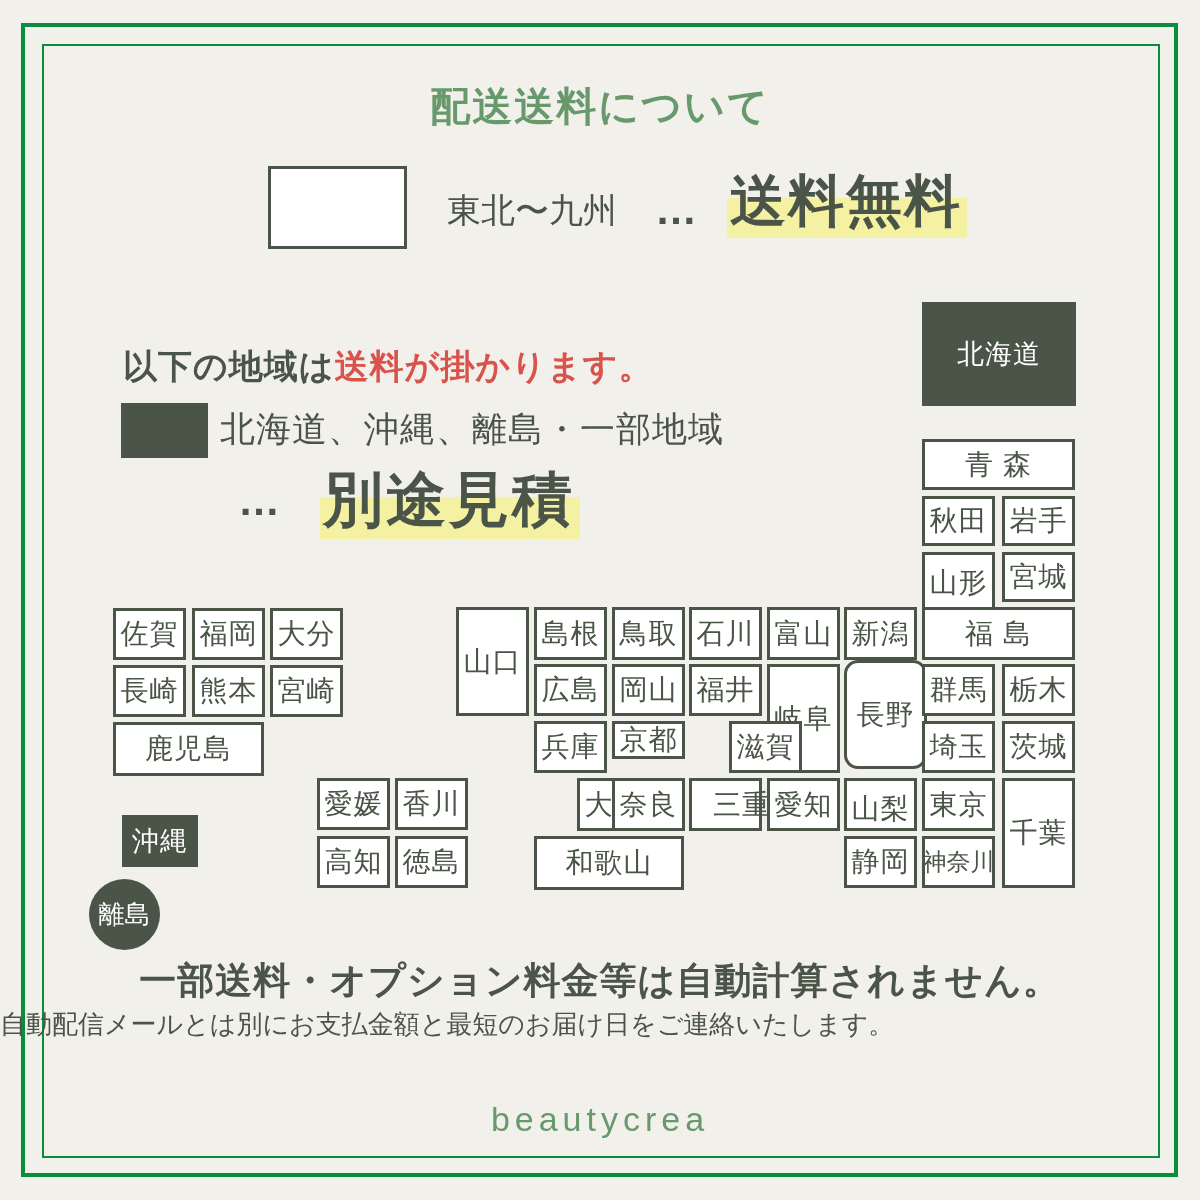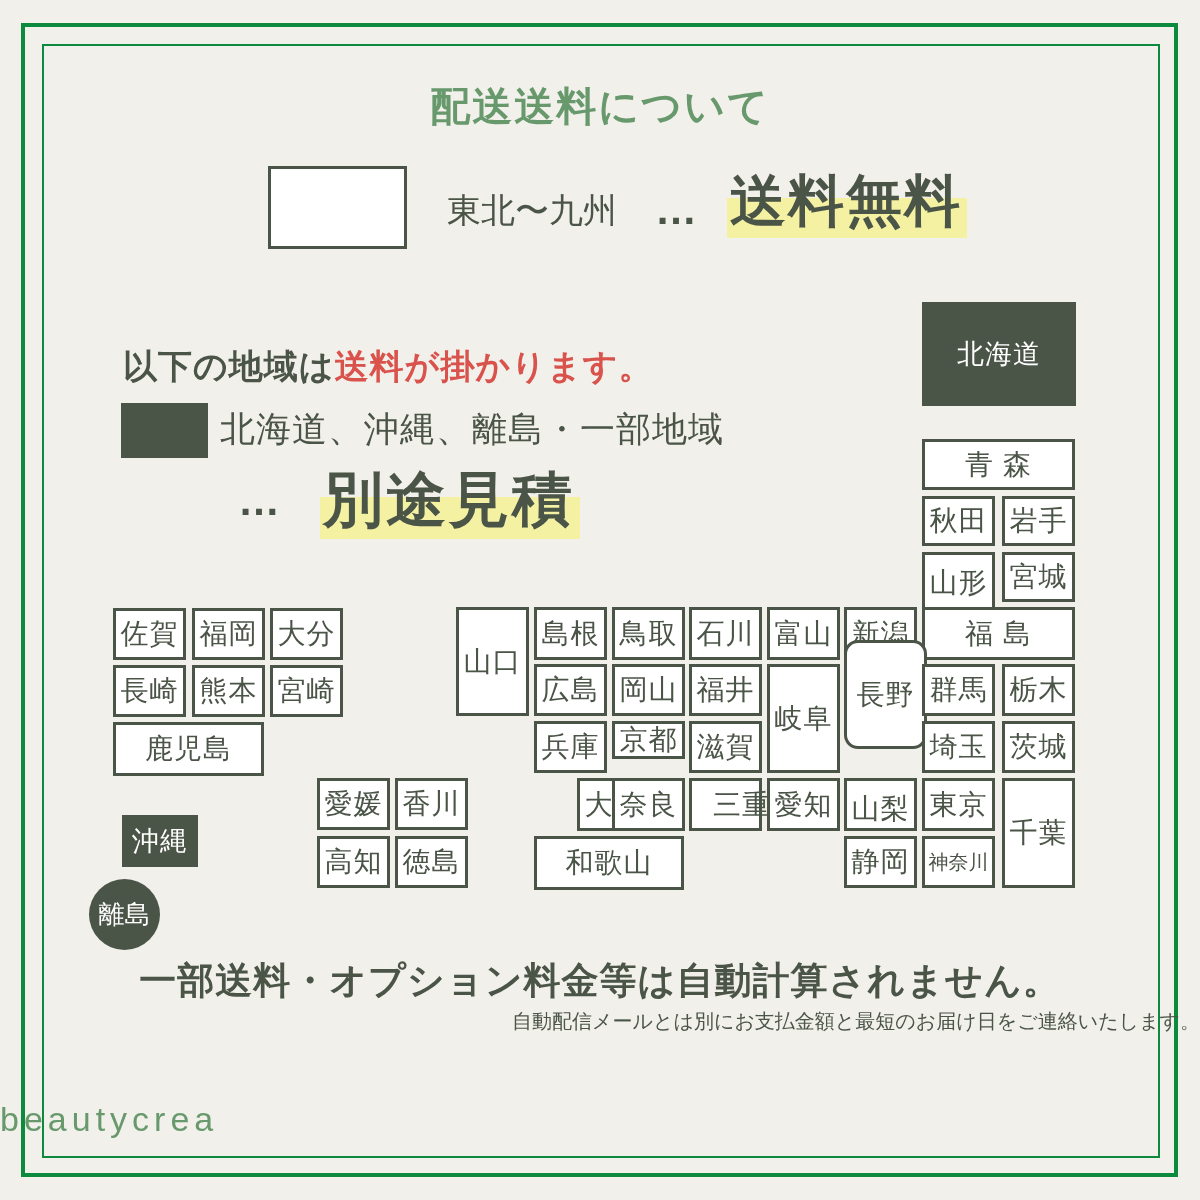--- a/index.html
+++ b/index.html
@@ -40,26 +40,26 @@
   .hl{background:linear-gradient(to bottom,transparent 42%,var(--yellow) 42%);padding:0 5px 6px 3px;}
 
   
   .map{position:absolute;inset:0;}
   .pref{position:absolute;background:var(--white);border:3px solid var(--dark);display:flex;align-items:center;justify-content:center;}
   .pref span{font-size:28px;font-weight:500;color:var(--dark);letter-spacing:1px;white-space:nowrap;}
   .pref.dark{background:var(--dark);border:none;}
   .pref.dark span{color:#fff;font-size:27px;}
   .pref.circle{background:var(--dark);border:none;border-radius:50%;}
   .pref.circle span{color:#fff;font-size:26px;letter-spacing:0;}
-  .pref.small-text span{font-size:20px;letter-spacing:0;}
+  .pref.small-text span{font-size:24px;letter-spacing:0;}
 
   
   .notice-bold{left:0;right:0;top:960px;text-align:center;font-size:37px;font-weight:700;letter-spacing:1px;}
-  .notice-small{left:0;right:0;top:1010px;text-align:right;font-size:20px;font-weight:500;margin-left:12px;}
-  .logo{left:0;right:0;top:1100px;text-align:left;font-size:34px;font-weight:500;color:var(--green);letter-spacing:5px;}
+  .notice-small{left:0;right:0;top:1010px;text-align:left;font-size:26px;font-weight:500;}
+  .logo{left:0;right:0;top:1100px;text-align:center;font-size:34px;font-weight:500;color:var(--green);letter-spacing:5px;}
 </style>
 </head>
 <body>
 
 <div class="page">
 
   <div class="frame-outer"></div>
   <div class="frame-inner"></div>
 
   <h1 class="abs title">配送送料について</h1>
@@ -123,36 +123,36 @@
       </div>
       <div class="pref white" style="left: 612px; top: 664px; width: 73px; height: 52px;">
         <span>岡山</span>
       </div>
       <div class="pref white" style="left: 689px; top: 664px; width: 73px; height: 52px;">
         <span>福井</span>
       </div>
       <div class="pref white" style="left: 767px; top: 664px; width: 73px; height: 109px;">
         <span>岐阜</span>
       </div>
-      <div class="pref white" style="left: 844px; top: 640px; width: 83px; height: 109px; border-radius: 14px;">
+      <div class="pref white" style="left: 844px; top: 660px; width: 83px; height: 109px; border-radius: 14px;">
         <span>長野</span>
       </div>
       <div class="pref white" style="left: 922px; top: 664px; width: 73px; height: 52px;">
         <span>群馬</span>
       </div>
       <div class="pref white" style="left: 1002px; top: 664px; width: 73px; height: 52px;">
         <span>栃木</span>
       </div>
       <div class="pref white" style="left: 534px; top: 721px; width: 73px; height: 52px;">
         <span>兵庫</span>
       </div>
       <div class="pref white" style="left: 612px; top: 721px; width: 73px; height: 38px;">
         <span>京都</span>
       </div>
-      <div class="pref white" style="left: 689px; top: 721px; width: 73px; height: 52px;">
+      <div class="pref white" style="left: 729px; top: 721px; width: 73px; height: 52px;">
         <span>滋賀</span>
       </div>
       <div class="pref white" style="left: 922px; top: 721px; width: 73px; height: 52px;">
         <span>埼玉</span>
       </div>
       <div class="pref white" style="left: 1002px; top: 721px; width: 73px; height: 52px;">
         <span>茨城</span>
       </div>
       <div class="pref white" style="left: 534px; top: 778px; width: 73px; height: 53px; margin-left: 43px;">
         <span>大阪</span>

